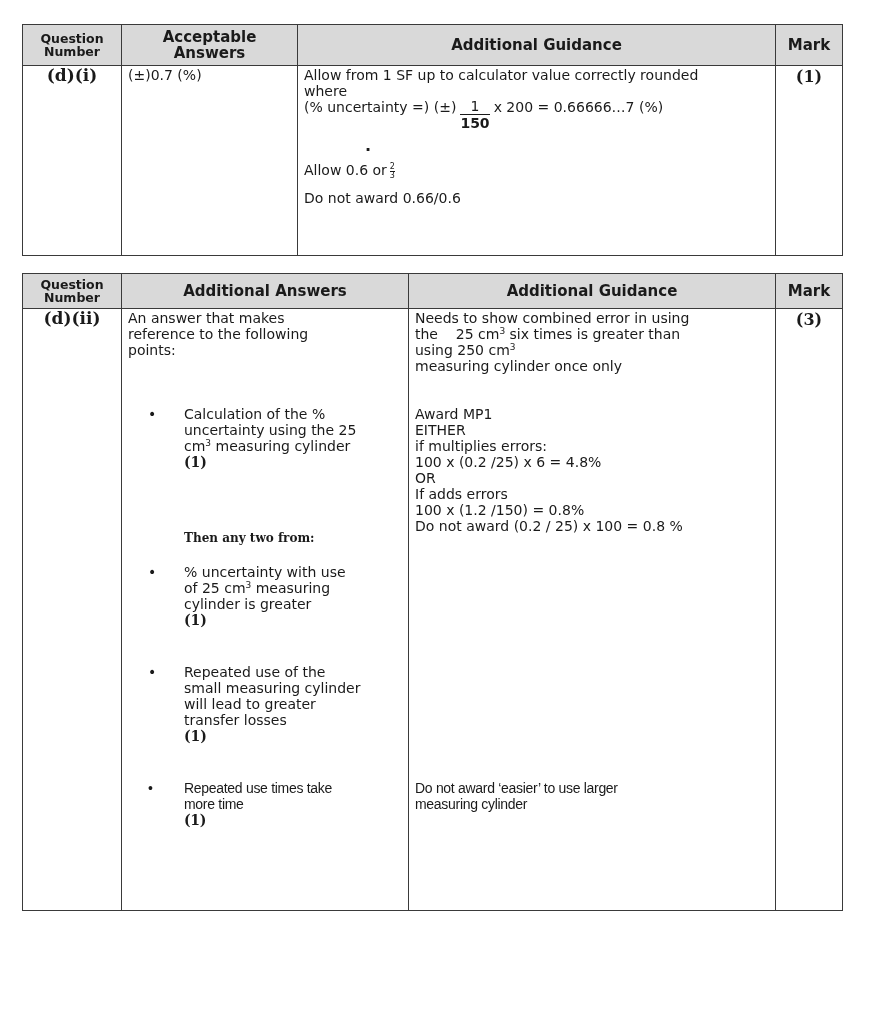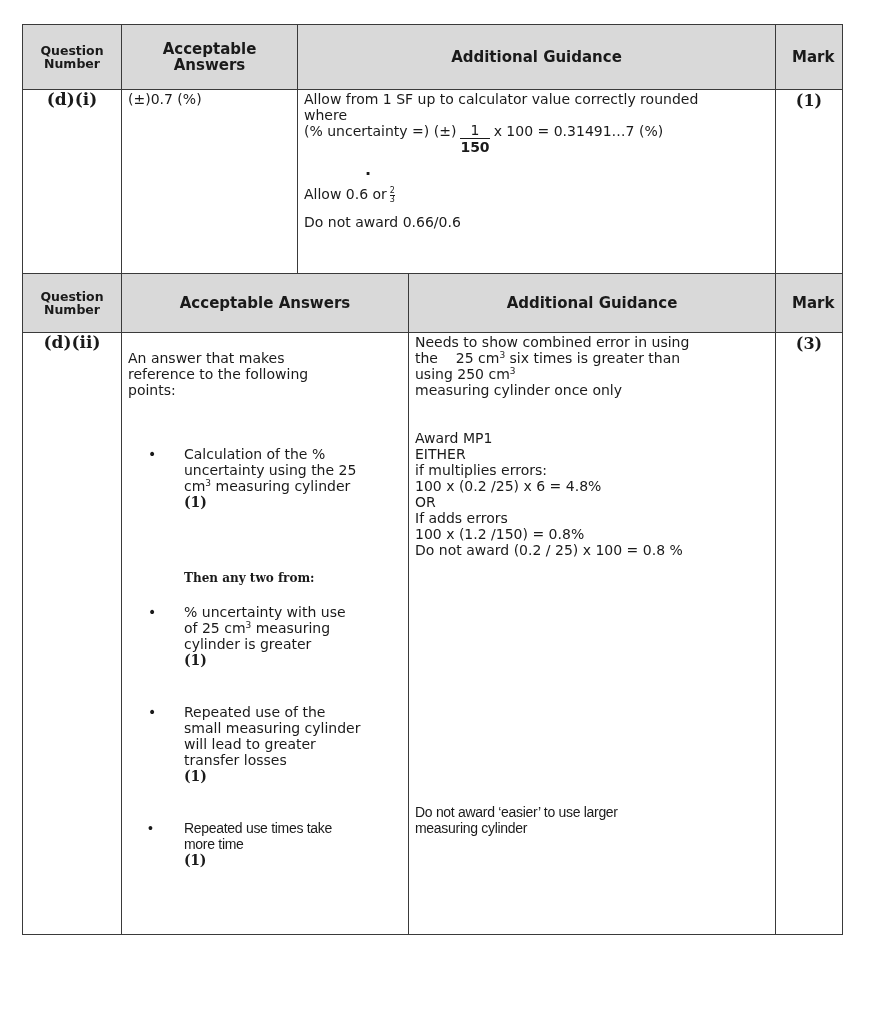--- a/index.html
+++ b/index.html
@@ -1,18 +1,18 @@
 <!DOCTYPE html>
 <html><head>
 <meta charset="utf-8">
 <style>
   html, body { margin: 0; padding: 0; background: #ffffff; }
   body { width: 878px; height: 1028px; position: relative; font-family: "DejaVu Sans", "Liberation Sans", sans-serif; color: #1a1a1a; font-size: 14px; }
   table { border-collapse: collapse; position: absolute; left: 22px; table-layout: fixed; }
-  td, th { border: 1.5px solid #3a3a3a; vertical-align: top; padding: 16px; }
+  td, th { border: 1.5px solid #3a3a3a; vertical-align: top; padding: 4px; }
   th { background: #d9d9d9; font-weight: bold; text-align: center; vertical-align: middle; font-size: 15px; line-height: 16px; }
   th.qn { font-size: 12.5px; line-height: 13px; }
   #t1 { top: 24px; width: 820px; }
   #t2 { top: 273px; width: 820px; }
   .qnum { text-align: center; font-weight: bold; font-family: "DejaVu Serif", "Liberation Serif", serif; font-size: 17px; line-height: 17px; padding-top: 1px; }
   .mark { text-align: center; font-weight: bold; font-family: "DejaVu Serif", "Liberation Serif", serif; font-size: 16px; padding-top: 1px; }
   .cell { padding: 1px 6px 0 6px; line-height: 16px; font-size: 14px; }
   .frac { display: inline-block; vertical-align: top; text-align: center; margin: 0 4px; }
   .frac .num { display: block; border-bottom: 1.3px solid #1a1a1a; padding: 0 3px; line-height: 15px; }
   .frac .den { display: block; line-height: 17px; font-weight: bold; }
@@ -50,21 +50,21 @@
     </th>
     <th>Additional Guidance</th>
     <th>Mark</th>
   </tr>
   <tr style="height:190px">
     <td class="qnum">(d)(i)</td>
     <td class="cell">(±)0.7 (%)</td>
     <td class="cell">
       <div style="width:440px">Allow from 1 SF up to calculator value correctly rounded where</div>
       <div style="margin-top:0px">
-        <span>(% uncertainty =) (±)</span><span class="frac"><span class="num">1</span><span class="den">150</span></span><span>x 100 = 0.31491…7 (%)</span>
+        <span>(% uncertainty =) (±)</span><span class="frac"><span class="num">1</span><span class="den">150</span></span><span>x 200 = 0.66666…7 (%)</span>
       </div>
       <div style="margin-top:30px; position:relative;">
         <span class="recur-dot" style="left:61px; top:-20px;">·</span>
         <span>Allow 0.6 or</span><span class="smallfrac"><span class="n">2</span><span>3</span></span>
       </div>
       <div style="margin-top:10px">Do not award 0.66/0.6</div>
     </td>
     <td class="mark">(1)</td>
   </tr>
 </tbody>
@@ -76,27 +76,27 @@
       <col style="width:287px">
       <col style="width:367px">
       <col style="width:67px">
     </colgroup>
   <tbody>
       <tr style="height:34px">
     <th class="qn">
       <div>Question</div>
       <div>Number</div>
     </th>
-    <th>Acceptable Answers</th>
+    <th>Additional Answers</th>
     <th>Additional Guidance</th>
     <th>Mark</th>
   </tr>
   <tr style="height:602px">
     <td class="qnum">(d)(ii)</td>
-    <td class="cell" style="padding-top:17px">
+    <td class="cell" style="padding-top:1px">
       <div style="height:96px">
         <div>An answer that makes</div>
         <div>reference to the following</div>
         <div>points:</div>
       </div>
       <div class="bullet-row" style="height:124px">
         <span class="bullet">•</span>
         <div class="bullet-text">
           <div>Calculation of the %</div>
           <div><span>uncertainty using the 25</span></div>

